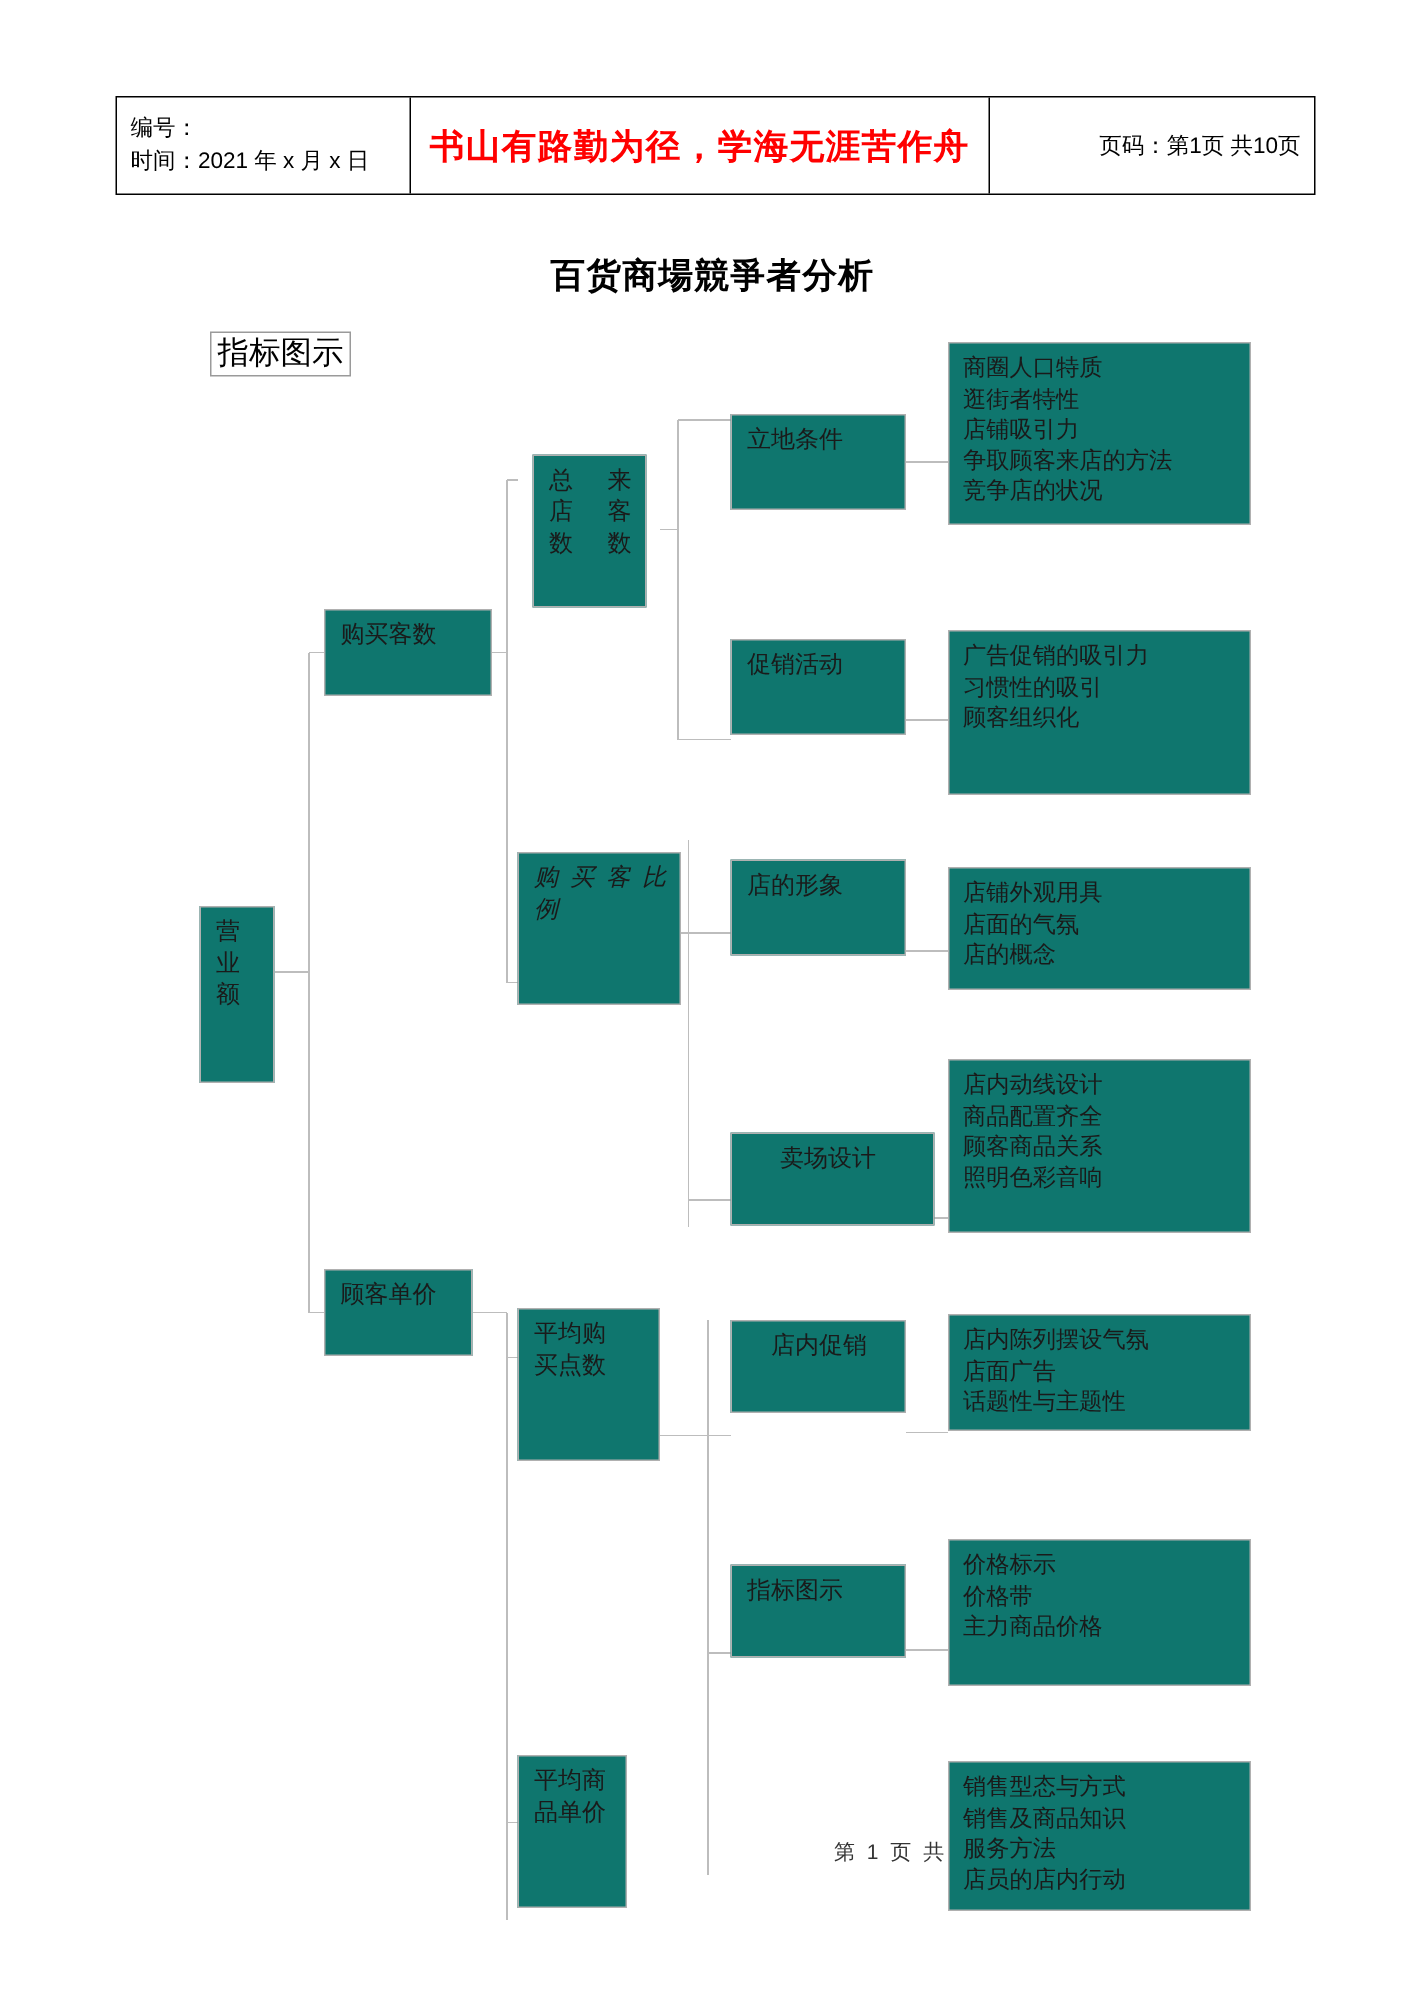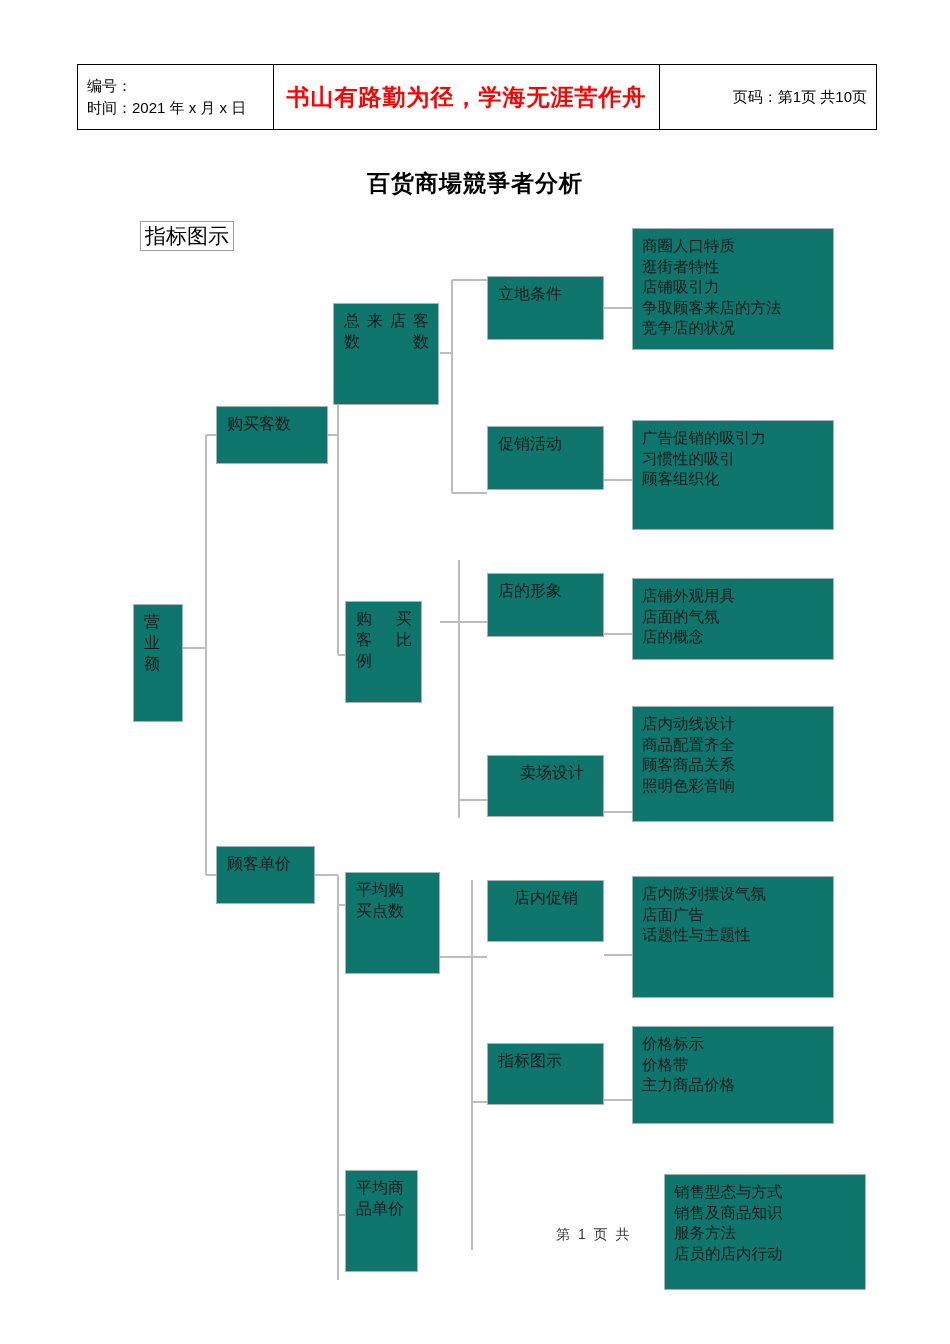--- a/index.html
+++ b/index.html
@@ -222,58 +222,58 @@
         <path d="M604,1100 L632,1100"></path>
       </g>
     </svg>
 
     <div class="node" style="left:133px; top:604px; width:50px; height:118px;">营业
 额</div>
 
     <div class="node" style="left:216px; top:406px; width:112px; height:58px;">购买客数</div>
     <div class="node" style="left:216px; top:846px; width:99px; height:58px;">顾客单价</div>
 
-    <div class="node justified" style="left:333px; top:303px; width:106px; height:102px;">总 来 店 客
+    <div class="node justified" style="left:355px; top:303px; width:76px; height:102px;">总 来 店 客
 数数</div>
-    <div class="node justified" style="left:345px; top:601px; width:77px; height:102px;">购 买 客 比
+    <div class="node justified" style="left:345px; top:568px; width:109px; height:102px;font-style:italic;">购 买 客 比
 例</div>
     <div class="node" style="left:345px; top:872px; width:95px; height:102px;">平均购
 买点数</div>
     <div class="node" style="left:345px; top:1170px; width:73px; height:102px;">平均商
 品单价</div>
 
     <div class="node" style="left:487px; top:276px; width:117px; height:64px;">立地条件</div>
     <div class="node" style="left:487px; top:426px; width:117px; height:64px;">促销活动</div>
     <div class="node" style="left:487px; top:573px; width:117px; height:64px;">店的形象</div>
-    <div class="node" style="left:487px; top:755px; width:117px; height:62px;padding-left:32px;">卖场设计</div>
+    <div class="node" style="left:487px; top:755px; width:136px; height:62px;padding-left:32px;">卖场设计</div>
     <div class="node" style="left:487px; top:880px; width:117px; height:62px;text-align:center;">店内促销</div>
     <div class="node" style="left:487px; top:1043px; width:117px; height:62px;">指标图示</div>
 
     <div class="node leaflist" style="left:632px; top:228px; width:202px; height:122px;">商圈人口特质
 逛街者特性
 店铺吸引力
 争取顾客来店的方法
 竞争店的状况</div>
     <div class="node leaflist" style="left:632px; top:420px; width:202px; height:110px;">广告促销的吸引力
 习惯性的吸引
 顾客组织化</div>
     <div class="node leaflist" style="left:632px; top:578px; width:202px; height:82px;">店铺外观用具
 店面的气氛
 店的概念</div>
     <div class="node leaflist" style="left:632px; top:706px; width:202px; height:116px;">店内动线设计
 商品配置齐全
 顾客商品关系
 照明色彩音响</div>
-    <div class="node leaflist" style="left:632px; top:876px; width:202px; height:122px;">店内陈列摆设气氛
+    <div class="node leaflist" style="left:632px; top:876px; width:202px; height:78px;">店内陈列摆设气氛
 店面广告
 话题性与主题性</div>
     <div class="node leaflist" style="left:632px; top:1026px; width:202px; height:98px;">价格标示
 价格带
 主力商品价格</div>
-    <div class="node leaflist" style="left:632px; top:1174px; width:202px; height:116px; z-index:2;margin-left:32px;">销售型态与方式
+    <div class="node leaflist" style="left:632px; top:1174px; width:202px; height:100px; z-index:2;">销售型态与方式
 销售及商品知识
 服务方法
 店员的店内行动</div>
 
   </div>
 
   <div id="footer">第 1 页  共</div>
 
 </div>
 

